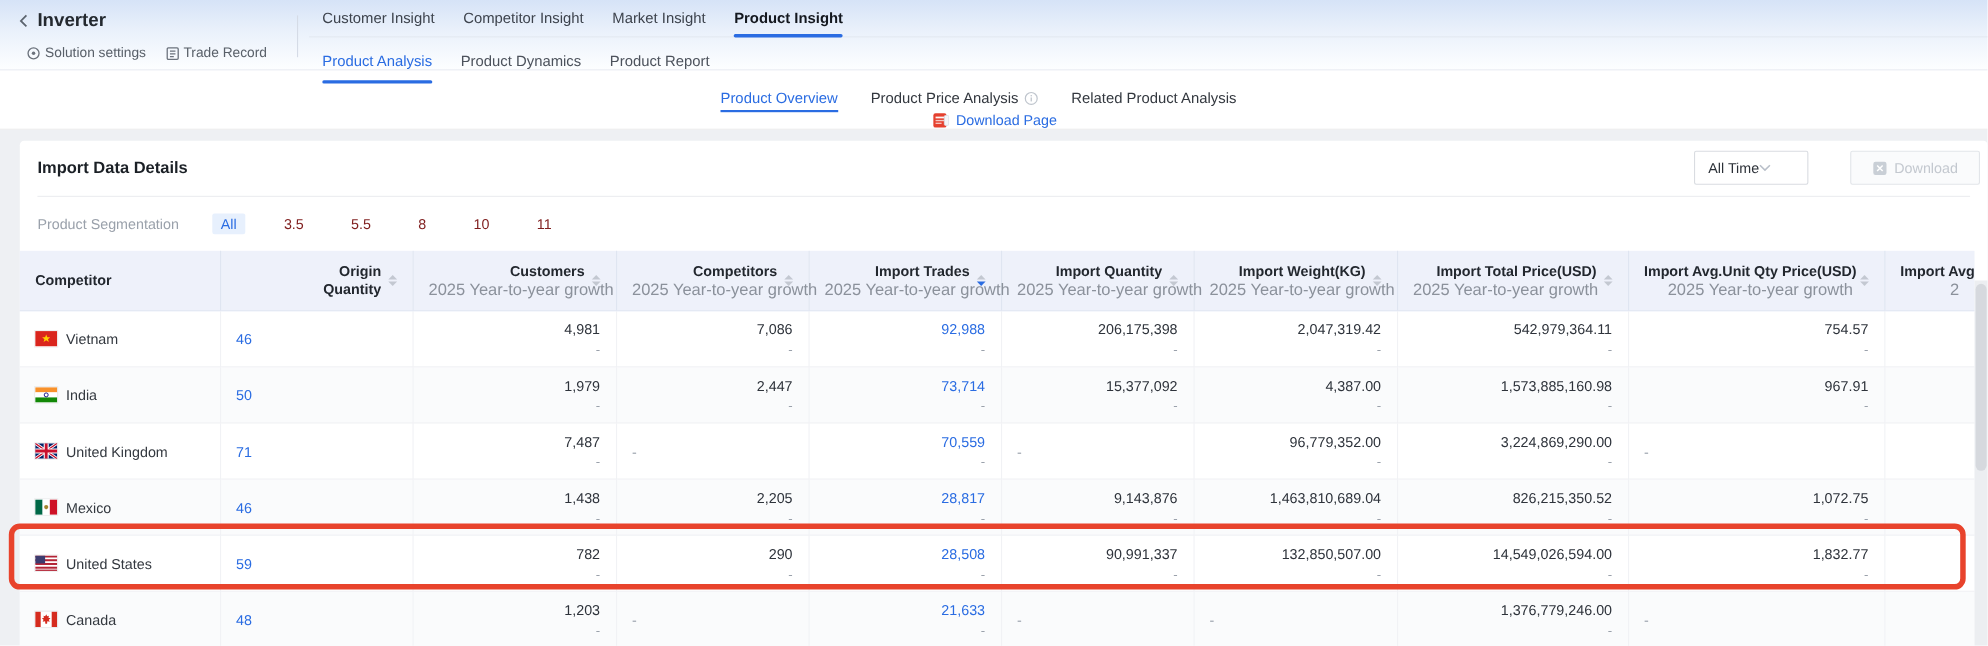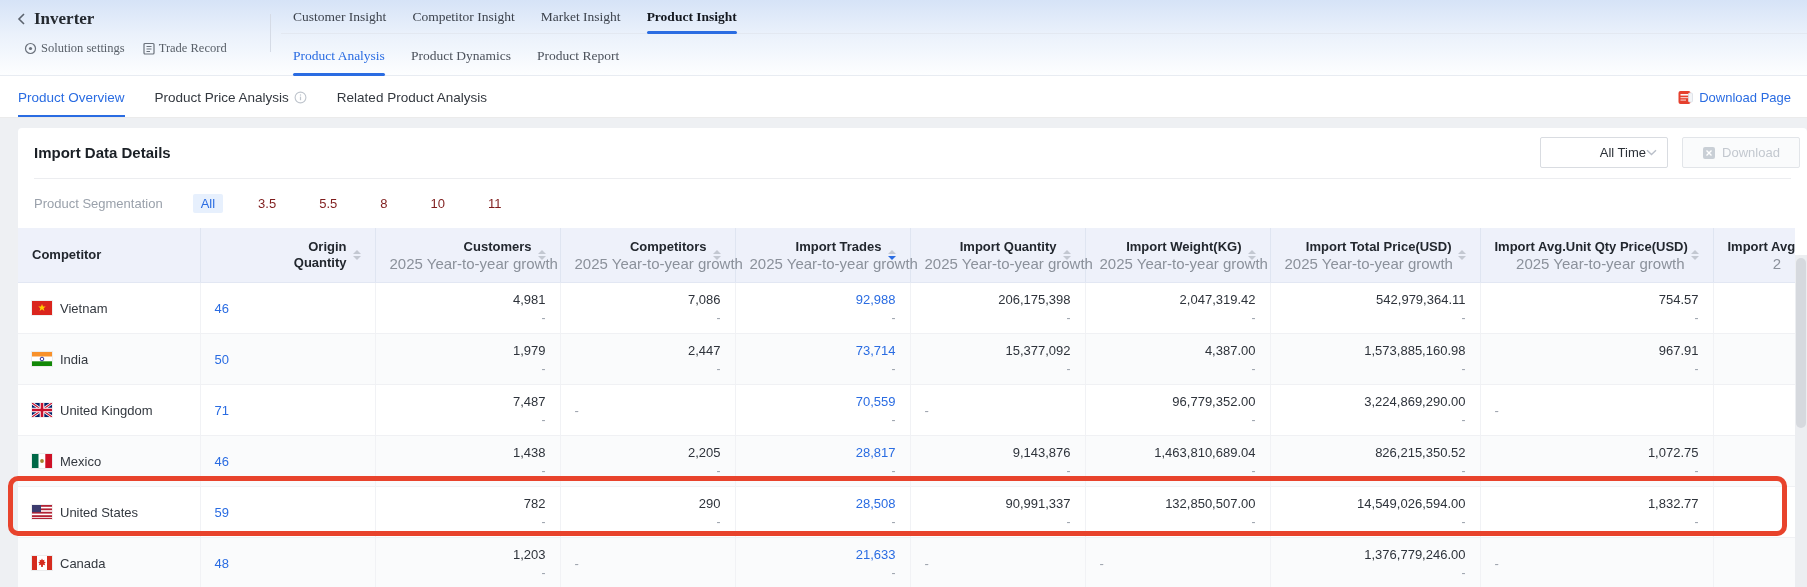--- a/index.html
+++ b/index.html
@@ -1,23 +1,23 @@
 <!DOCTYPE html>
 <html><head>
 <meta charset="utf-8">
 <style>
   * { margin:0; padding:0; box-sizing:border-box; }
   html,body { width:1807px; height:587px; overflow:hidden; background:#fff;
     font-family:"Liberation Sans","DejaVu Sans",sans-serif; }
   .app { position:relative; width:1807px; height:587px; overflow:hidden; }
 
   
-  .topbar { position:absolute; left:0; top:0; width:1807px; height:76px;
+  .topbar { position:absolute; left:0; top:0; width:1807px; height:64px;
     background:linear-gradient(180deg,#d6e3f7 0%,#eaf1fb 45%,#fdfeff 100%);
-    border-bottom:1px solid #e8ecf2;font-family:Liberation Serif, serif; }
+    border-bottom:1px solid #e8ecf2; }
   .crumb-row { position:absolute; left:16px; top:9px; display:flex; align-items:center; gap:8px; }
   .back { display:inline-flex; align-items:center; cursor:pointer; }
   .crumb-title { font-size:17px; font-weight:700; color:#24292f; }
   .crumb-links { position:absolute; left:24px; top:41px; display:flex; gap:18px; }
   .crumb-link { display:inline-flex; align-items:center; gap:4px; font-size:12.5px; color:#596069; cursor:pointer; }
   .v-divider { position:absolute; left:270px; top:14px; width:1px; height:38px; background:#d5dbe6; }
 
   .top-nav { position:absolute; left:281px; top:0; right:0; height:34px;
     border-bottom:1px solid #e3e8f1; display:flex; align-items:stretch; padding-left:12px; }
   .top-nav .tab { position:relative; margin-right:26px; font-size:13.5px; color:#3d434d;
@@ -30,37 +30,37 @@
     display:flex; align-items:stretch; padding-left:12px; }
   .sub-nav .tab { position:relative; margin-right:26px; font-size:13.5px; color:#4c525c;
     line-height:30px; cursor:pointer; white-space:nowrap; }
   .sub-nav .tab.active { color:#2a6ce2; }
   .sub-nav .tab.active::after { content:""; position:absolute; left:0; right:0; bottom:0;
     height:3px; background:#2a6ce2; border-radius:2px; }
 
   
   .section-tabs { position:absolute; left:0; top:77px; width:1807px; height:41px; background:#fff;
     border-bottom:1px solid #ebebeb; display:flex; align-items:center; justify-content:space-between;
-    padding:0 16px 0 18px; }
+    padding:0 16px 0 18px;flex-direction:column; }
   .sec-tabs-left { display:flex; align-items:center; height:100%; }
   .sec-tab { position:relative; height:100%; display:flex; align-items:center; gap:5px;
     margin-right:30px; font-size:13.5px; color:#33383f; cursor:pointer; white-space:nowrap; }
   .sec-tab.active { color:#2a6ce2; }
   .sec-tab.active::after { content:""; position:absolute; left:0; right:0; bottom:0;
     height:2px; background:#2a6ce2; }
   .download-page { display:flex; align-items:center; gap:6px; font-size:13px; color:#2a6ce2; cursor:pointer; }
 
   
   .page-area { position:absolute; left:0; top:118px; width:1807px; height:469px; background:#eef0f3; }
   .card { position:absolute; left:18px; top:10px; width:1789px; height:459px; background:#fff;
     border-radius:4px 4px 0 0; }
   .panel-title { position:absolute; left:16px; top:16px; font-size:15px; font-weight:700; color:#1b2026; }
-  .time-select { position:absolute; left:1522px; top:9px; width:128px; height:31px;
+  .time-select { position:absolute; left:1522px; top:9px; width:104px; height:31px;
     border:1px solid #d9dce1; border-radius:2px; background:#fff; display:flex; align-items:center;
-    justify-content:flex-end; padding:0 10px 0 12px; font-size:13px; color:#2b3037; cursor:pointer; }
+    justify-content:flex-start; padding:0 10px 0 12px; font-size:13px; color:#2b3037; cursor:pointer; }
   .dl-btn { position:absolute; left:1664px; top:9px; width:118px; height:31px;
     border:1px solid #e2e5e9; border-radius:2px; background:#fafbfc; display:flex; align-items:center;
     justify-content:center; gap:6px; font-size:13px; color:#c3c8cf; cursor:not-allowed; }
   .panel-divider { position:absolute; left:16px; right:16px; top:50px; border-top:1px solid #ecedf0; }
   .seg-row { position:absolute; left:16px; top:58px; height:34px; display:flex; align-items:center; }
   .seg-label { font-size:13px; color:#9aa1ab; margin-right:30px; }
   .seg-opt { font-size:13px; color:#7f1d1d; margin-right:27px; cursor:pointer; padding:2px 8px; border-radius:2px; }
   .seg-opt.selected { color:#2a6ce2; background:#e7f0fd; }
 
   

